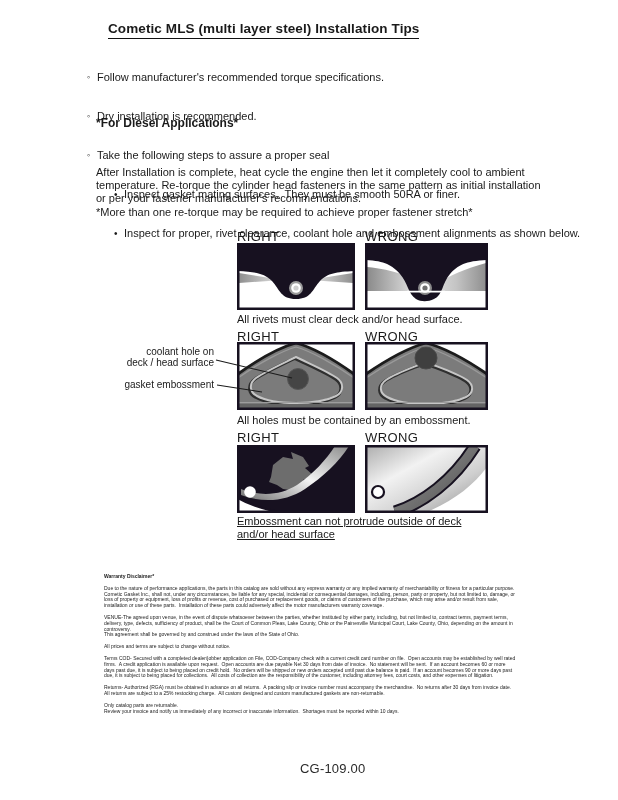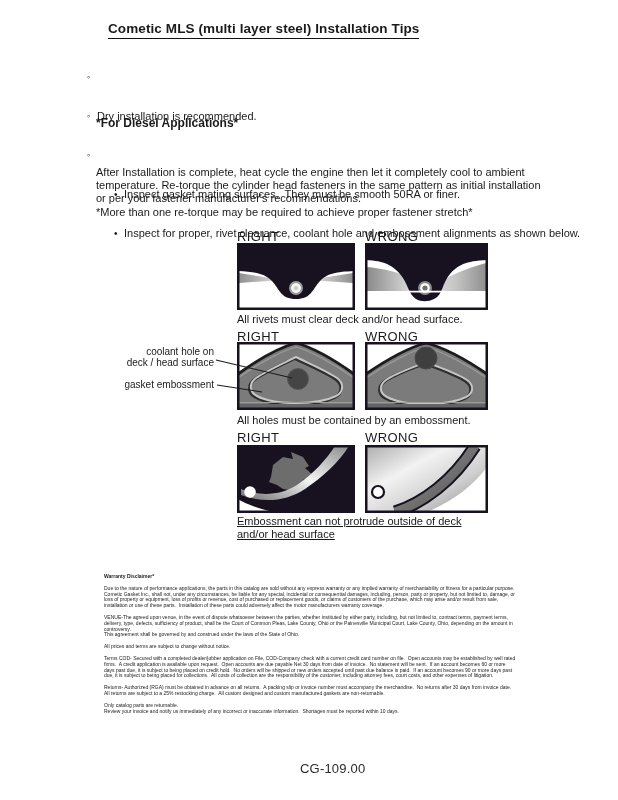--- a/index.html
+++ b/index.html
@@ -59,27 +59,29 @@
 </head>
 <body>
 
 <div id="page">
 
   <div class="abs title">Cometic MLS (multi layer steel) Installation Tips</div>
 
   <div class="abs tips">
     <div class="tip-row">
       <span class="marker">◦</span>
+      <span>Follow manufacturer's recommended torque specifications.</span>
     </div>
     <div class="tip-row">
       <span class="marker">◦</span>
       <span>Dry installation is recommended.</span>
     </div>
     <div class="tip-row">
       <span class="marker">◦</span>
+      <span>Take the following steps to assure a proper seal</span>
     </div>
     <div class="tip-row sub">
       <span class="marker">•</span>
       <span>Inspect gasket mating surfaces.  They must be smooth 50RA or finer.</span>
     </div>
     <div class="tip-row sub">
       <span class="marker">•</span>
       <span>Inspect for proper, rivet clearance, coolant hole and embossment alignments as shown below.</span>
     </div>
   </div>

